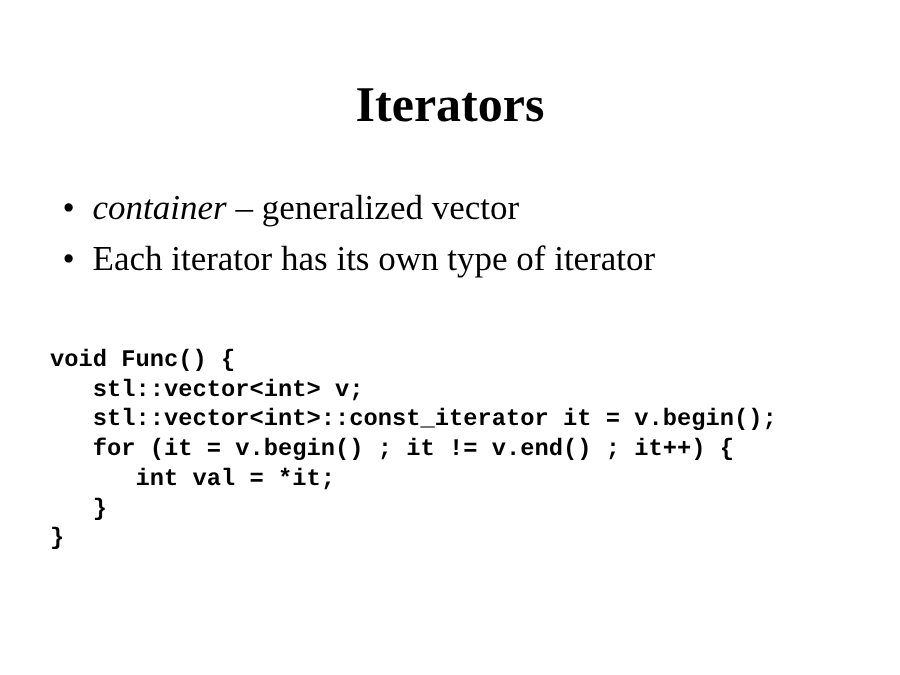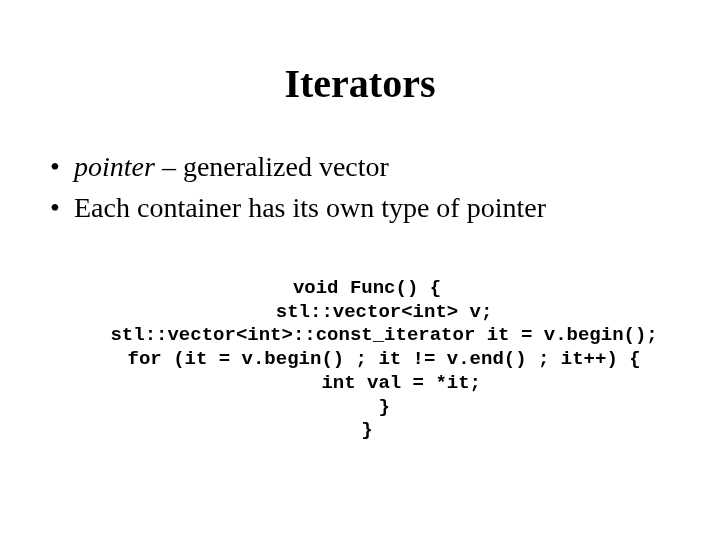--- a/index.html
+++ b/index.html
@@ -46,41 +46,40 @@
   }
   .italic {
     font-style: italic;
   }
   .code {
     font-family: "Courier New", Courier, monospace;
     font-size: 19px;
     font-weight: bold;
     white-space: pre;
     line-height: 1.25;
-    margin-left: 14px;
-    text-align: center;
+    margin-left: 0;
   }
 </style>
 </head>
 <body>
 
 <div class="slide">
 
   <div class="title">Iterators</div>
 
   <div class="bullets">
     <div class="bullet-row">
       <div class="bullet-dot">•</div>
       <div class="bullet-text">
-        <span class="italic">pointer</span><span> – generalized vector</span>
+        <span class="italic">container</span><span> – generalized vector</span>
       </div>
     </div>
     <div class="bullet-row">
       <div class="bullet-dot">•</div>
-      <div class="bullet-text">Each container has its own type of pointer</div>
+      <div class="bullet-text">Each iterator has its own type of iterator</div>
     </div>
   </div>
 
   <div class="code">
 <span>void Func() {</span>
 <span>   stl::vector&lt;int&gt; v;</span>
 <span>   stl::vector&lt;int&gt;::const_iterator it = v.begin();</span>
 <span>   for (it = v.begin() ; it != v.end() ; it++) {</span>
 <span>      int val = *it;</span>
 <span>   }</span>

